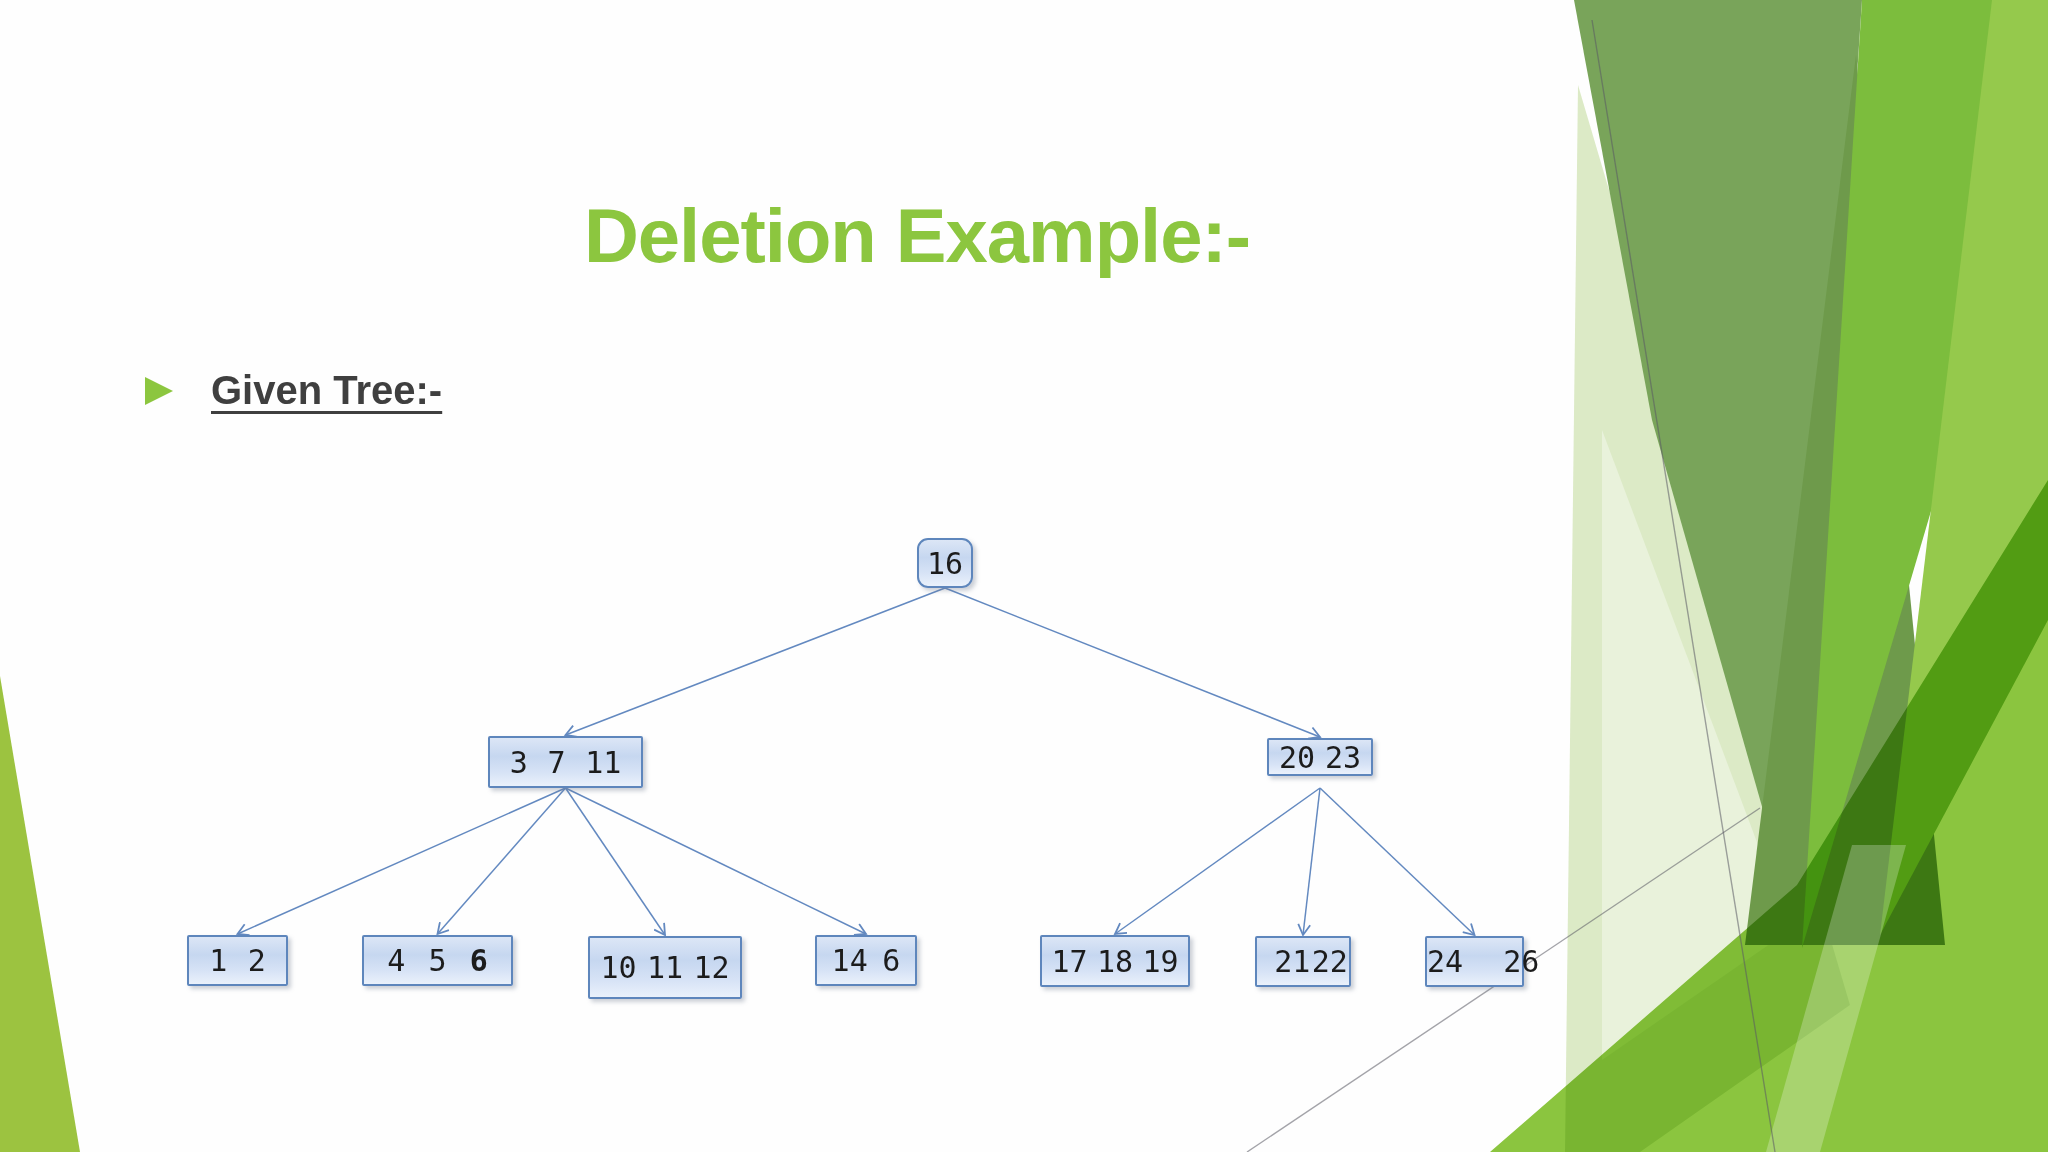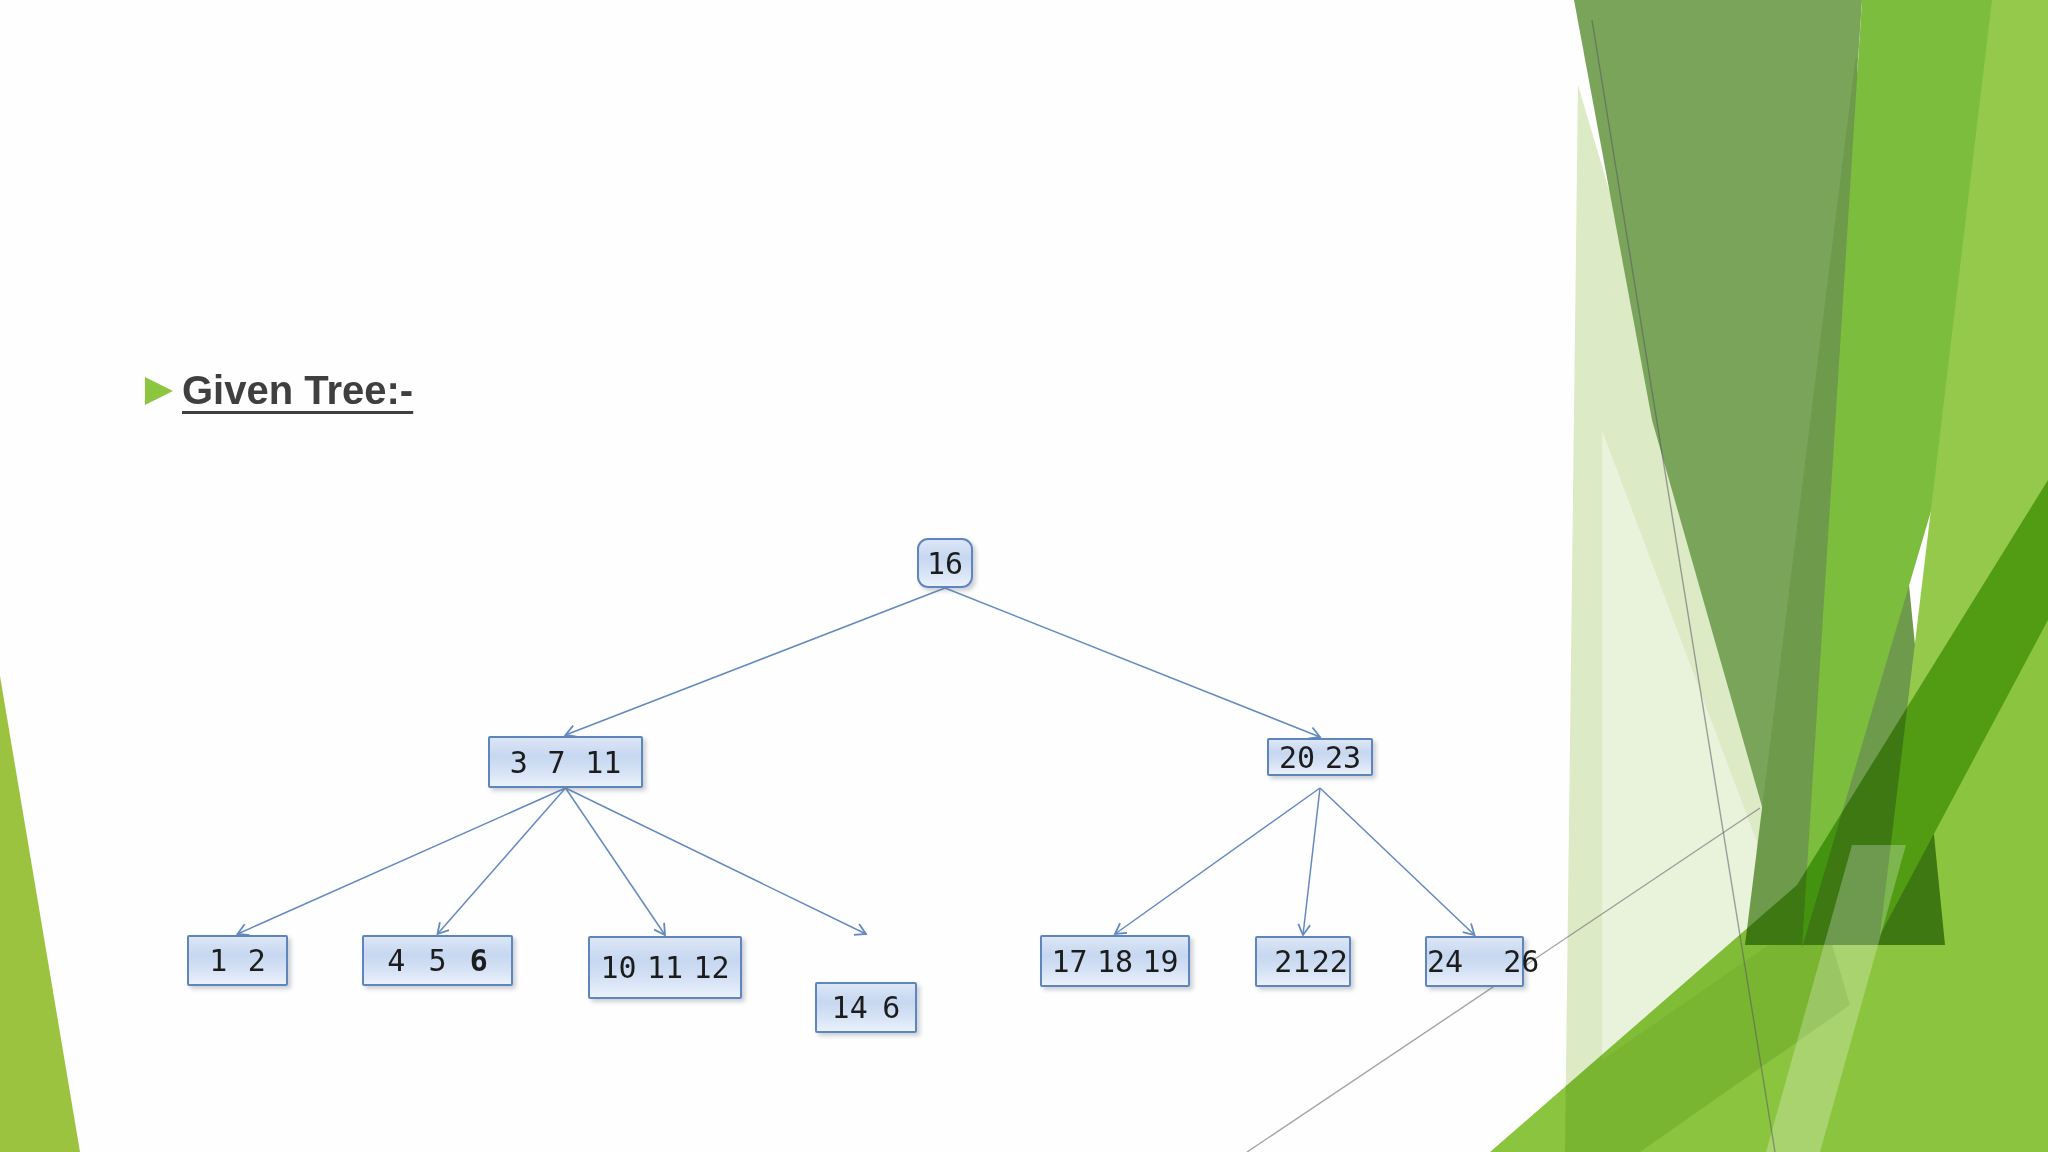--- a/index.html
+++ b/index.html
@@ -10,21 +10,21 @@
   .slide{position:absolute;inset:0;background:#fefefe;}
   svg.layer{position:absolute;left:0;top:0;pointer-events:none;}
   .title{
     position:absolute;left:417px;top:194px;width:1000px;
     text-align:center;margin:0;
     font-size:76px;font-weight:bold;letter-spacing:-1px;line-height:1.1;
     color:var(--accent,#8CC63F);
   }
   .bullet-row{
     position:absolute;left:145px;top:368px;
-    display:flex;align-items:center;gap:9px;
+    display:flex;align-items:center;gap:38px;
   }
   .bullet-triangle{
     width:0;height:0;display:inline-block;
     border-left:28px solid var(--accent,#8CC63F);
     border-top:14px solid transparent;
     border-bottom:14px solid transparent;
   }
   .bullet-text{
     font-size:40px;font-weight:bold;color:var(--text-dark,#3F3F3F);
     text-decoration:underline;
@@ -56,20 +56,21 @@
       <polygon points="1856,55 1745,945 1945,945" fill="#6E9A4B"></polygon>
       <polygon points="1862,0 2048,0 2048,115 1802,948" fill="#7CBD3D"></polygon>
       <polygon points="1992,0 2048,0 2048,620 1880,935" fill="#95C94C"></polygon>
       <polygon points="1490,1152 1797,885 2048,480 2048,1152" fill="#8CC63F" style="mix-blend-mode: multiply;"></polygon>
       <polygon points="1852,845 1906,845 1820,1152 1766,1152" fill="#ffffff" opacity="0.25"></polygon>
       <line x1="1592" y1="20" x2="1775" y2="1152" stroke="#5A5A64" stroke-width="1.4" opacity="0.55"></line>
       <line x1="1247" y1="1152" x2="1760" y2="808" stroke="#5A5A64" stroke-width="1.4" opacity="0.55"></line>
       <polygon points="0,676 80,1152 0,1152" fill="#9CC340"></polygon>
     </svg>
 
+  <h1 class="title">Deletion Example:-</h1>
 
   <div class="bullet-row">
     <span class="bullet-triangle"></span>
     <span class="bullet-text">Given Tree:-</span>
   </div>
 
   <svg class="layer" id="edges" width="2048" height="1152" viewBox="0 0 2048 1152">
       <defs>
         <marker id="arrow" viewBox="0 0 9 9" refX="7.5" refY="4.5" markerWidth="9" markerHeight="9" orient="auto">
           <path d="M0.5,0.5 L7.5,4.5 L0.5,8.5" fill="none" stroke="#6389C0" stroke-width="1.2"></path>
@@ -106,21 +107,21 @@
       <div class="node" style="left: 362px; top: 935px; width: 151px; height: 51px;">
         <span class="key">4</span>
         <span class="key">5</span>
         <span class="key bold">6</span>
       </div>
       <div class="node" style="left: 588px; top: 936px; width: 154px; height: 63px;">
         <span class="key">10</span>
         <span class="key">11</span>
         <span class="key">12</span>
       </div>
-      <div class="node" style="left: 815px; top: 935px; width: 102px; height: 51px; margin-top: 47px;">
+      <div class="node" style="left: 815px; top: 935px; width: 102px; height: 51px;">
         <span class="key">14</span>
         <span class="key">6</span>
       </div>
       <div class="node" style="left: 1040px; top: 935px; width: 150px; height: 52px;">
         <span class="key">17</span>
         <span class="key">18</span>
         <span class="key">19</span>
       </div>
       <div class="node" style="left: 1255px; top: 936px; width: 96px; height: 51px; padding-left: 16px;">
         <span class="key">21</span>

